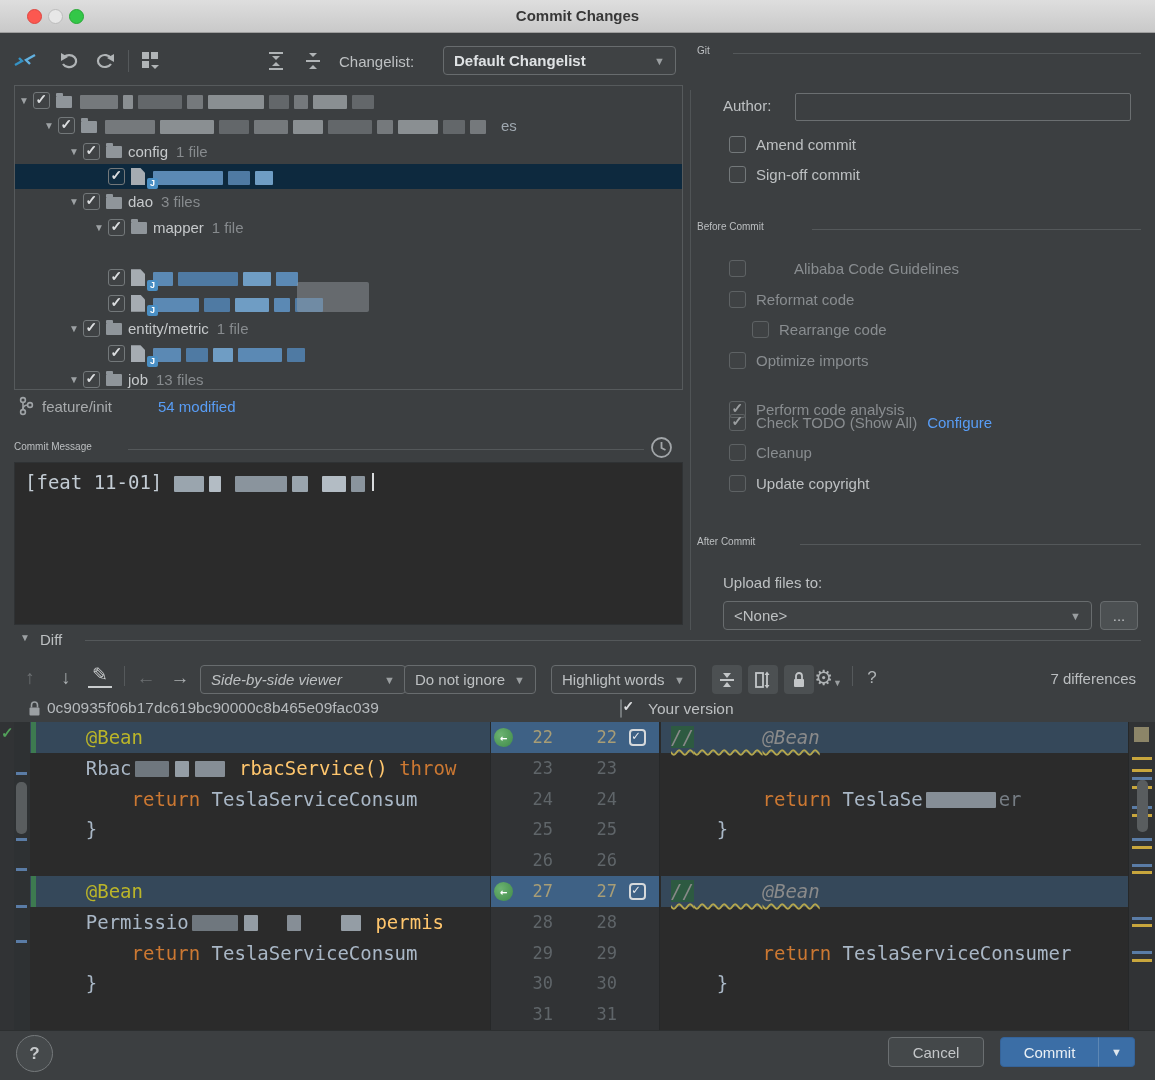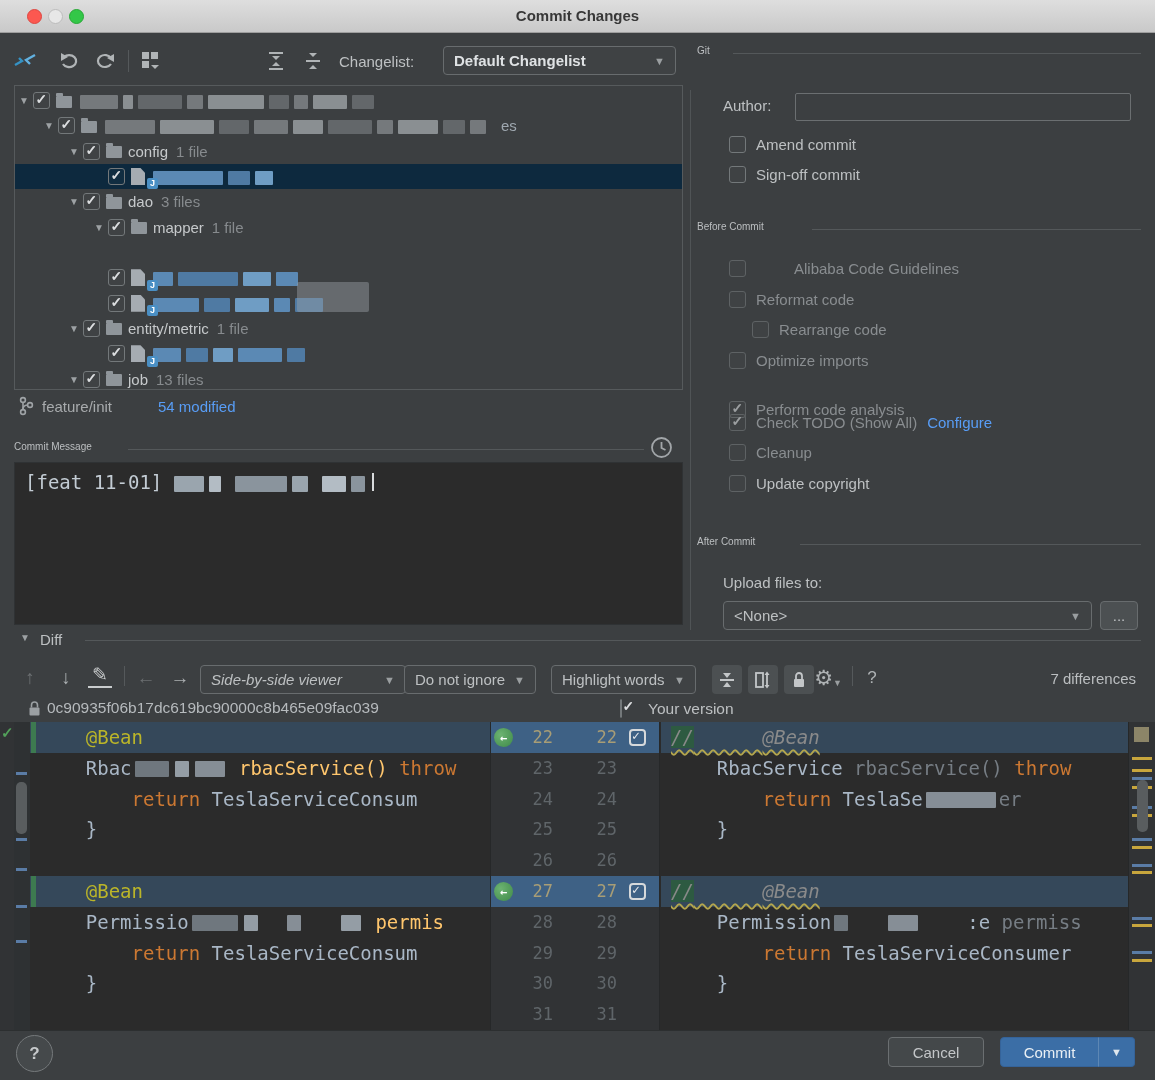--- a/index.html
+++ b/index.html
@@ -478,26 +478,24 @@
           <span class="gnum a">30</span>
           <span class="gnum b">30</span>
         </div>
         <div class="grow" style="top: 277.2px;">
           <span class="gnum a">31</span>
           <span class="gnum b">31</span>
         </div>
       </div>
     <div class="editor right" style="left:661px;width:467px;" id="red">
         <div class="cline hl" style="top: 0px;"><span class="wavy"><span class="tk-cmt grnbg" style="font-style: italic;">//</span><span class="tk-cmt" style="font-style: italic;">      </span><span class="tk-cmt" style="font-style: italic;">@Bean</span></span></div>
-        <div class="cline" style="top: 30.8px;"><span class="tk-pl">    </span><span class="tk-pl">RbacService </span><span class="tk-dim">rbacService()</span><span class="tk-pl"> </span><span class="tk-kw">throw</span></div>
         <div class="cline" style="top: 61.6px;"><span class="tk-pl">        </span><span class="tk-kw">return</span><span class="tk-pl"> TeslaSe</span><span class="crb" style="width: 70px; background: rgb(134, 142, 150);"></span><span class="tk-dim">er</span></div>
         <div class="cline" style="top: 92.4px;"><span class="tk-pl">    }</span></div>
         <div class="cline" style="top: 123.2px;"></div>
         <div class="cline hl" style="top: 154px;"><span class="wavy"><span class="tk-cmt grnbg" style="font-style: italic;">//</span><span class="tk-cmt" style="font-style: italic;">      </span><span class="tk-cmt" style="font-style: italic;">@Bean</span></span></div>
-        <div class="cline" style="top: 184.8px;"><span class="tk-pl">    Permission</span><span class="crb" style="width: 14px; background: rgb(111, 119, 126);"></span><span class="tk-pl">   </span><span class="crb" style="width: 30px; background: rgb(134, 142, 150);"></span><span class="tk-pl">    </span><span class="tk-pl">:e </span><span class="tk-dim">permiss</span></div>
         <div class="cline" style="top: 215.6px;"><span class="tk-pl">        </span><span class="tk-kw">return</span><span class="tk-pl"> TeslaServiceConsumer</span></div>
         <div class="cline" style="top: 246.4px;"><span class="tk-pl">    }</span></div>
         <div class="cline" style="top: 277.2px;"></div>
       </div>
     <div class="rstrip" id="rstrip">
         <div style="position: absolute; left: 5px; top: 5px; width: 15px; height: 15px; background: rgb(140, 133, 104);"></div>
         <div class="mark y" style="top: 35px;"></div>
         <div class="mark y" style="top: 47px;"></div>
         <div class="mark b" style="top: 55px;"></div>
         <div class="mark y" style="top: 64px;"></div>

